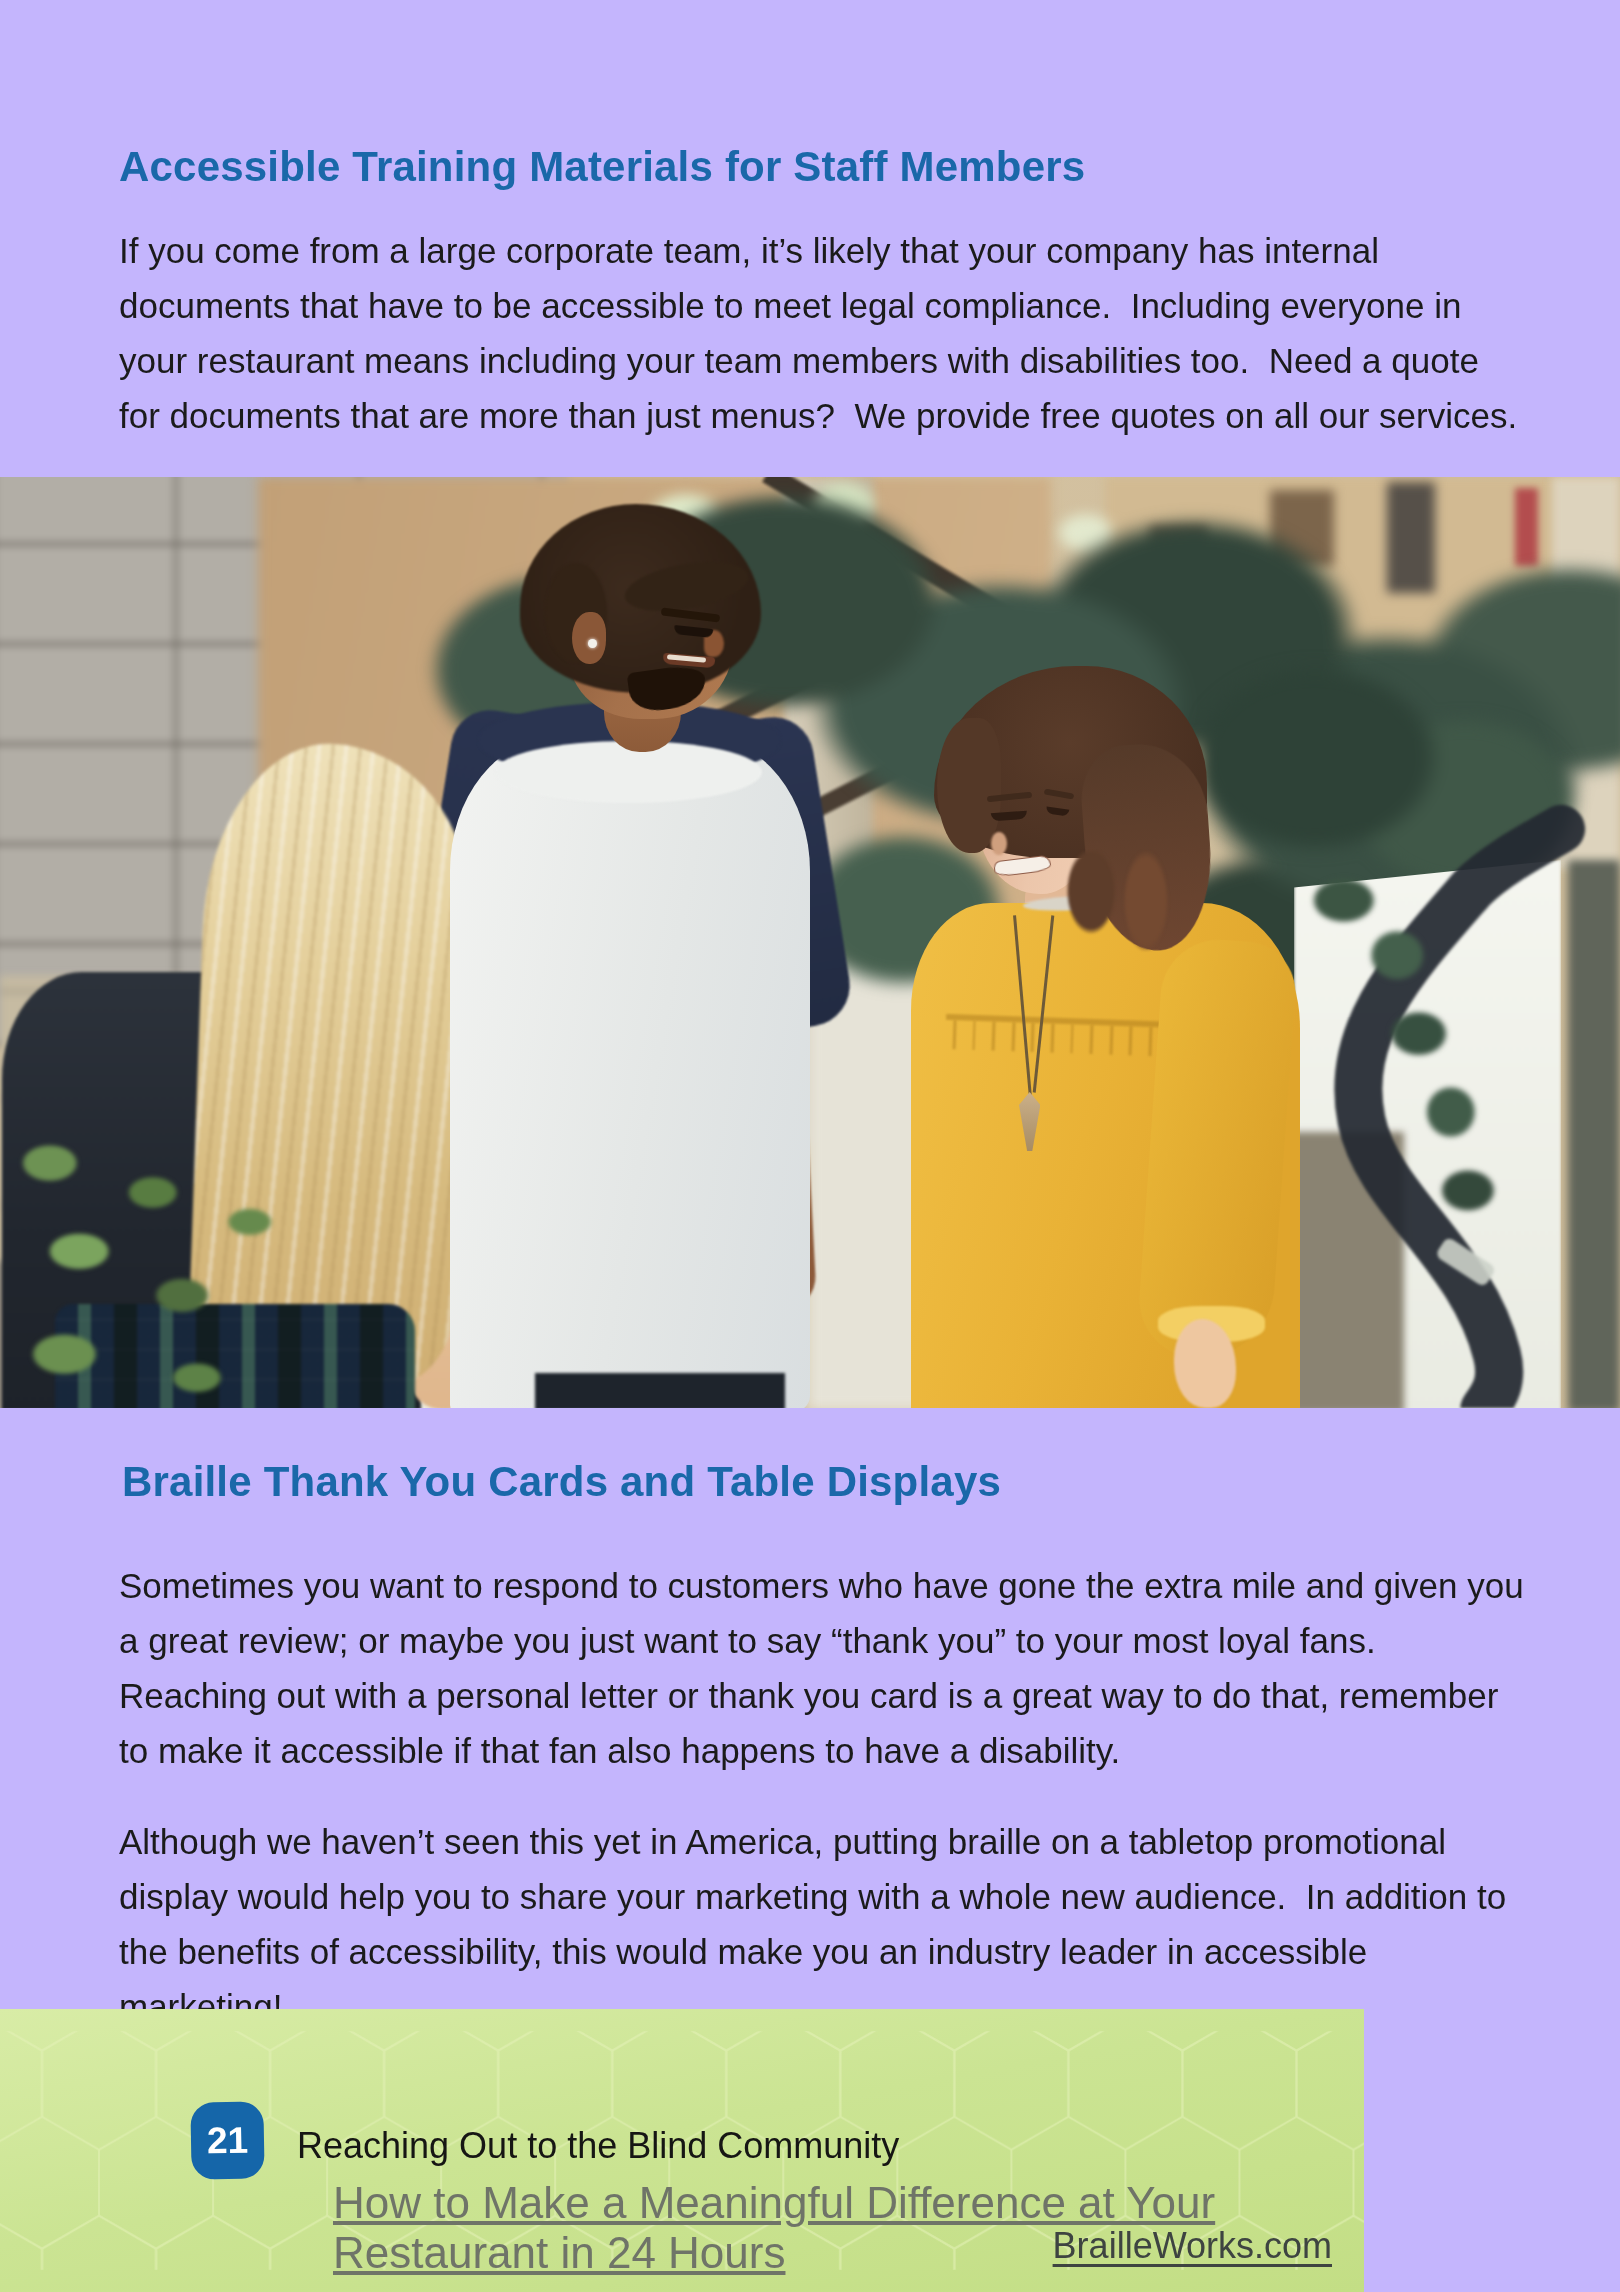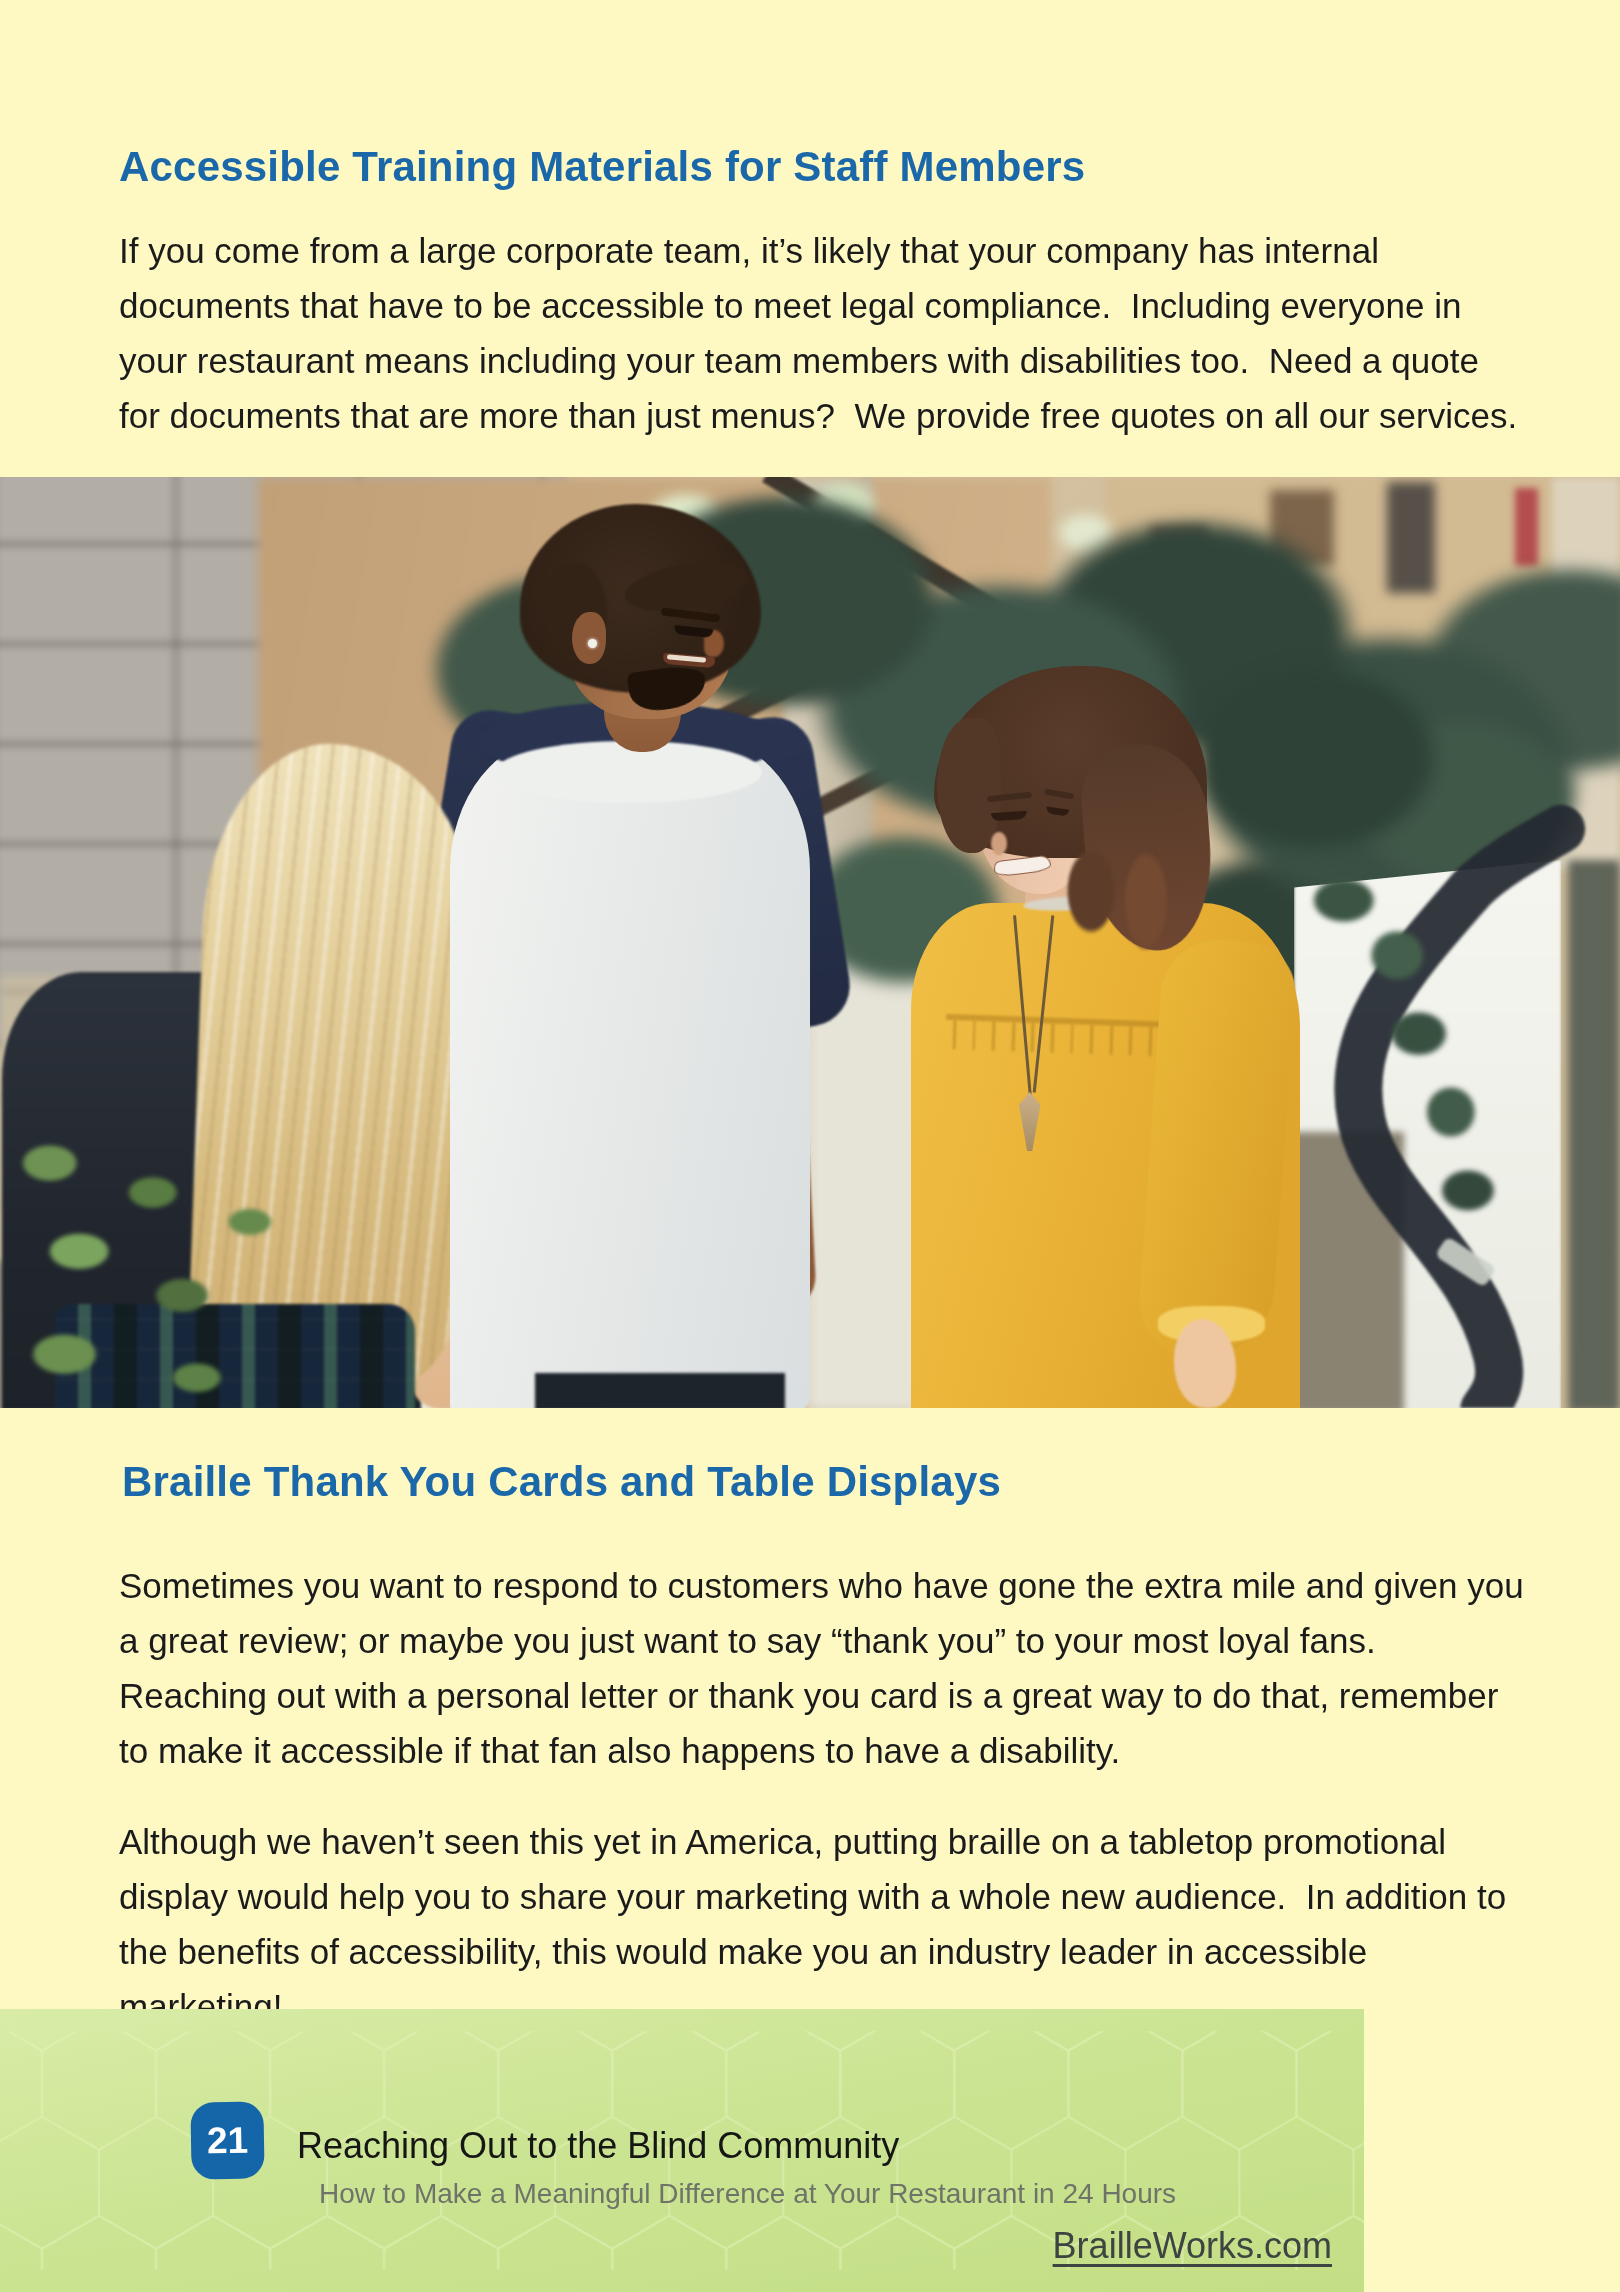--- a/index.html
+++ b/index.html
@@ -1,16 +1,16 @@
 <!DOCTYPE html>
 <html style="font-size:14.3px"><head>
 <meta charset="utf-8">
 <style>
   html,body{margin:0;padding:0;background:#ffffff;}
-  .page{position:relative;width:1620px;height:2293px;background:#fef9c3;overflow:hidden;
+  .page{position:relative;width:1620px;height:2293px;background:#c4b5fd;overflow:hidden;
         font-family:"Liberation Sans", sans-serif;color:#151515;}
 
   
   .h-blue{position:absolute;left:119px;margin:0;font-size:42px;font-weight:bold;color:#1a68a9;letter-spacing:0.2px;}
   #h1{top:143px;}
   #h2{top:1458px;left:122px;}
   .body-p{position:absolute;left:119px;width:1406px;margin:0;font-size:35px;line-height:55px;
           color:#1b1b1b;white-space:pre-wrap;}
   #p1{top:223px;}
   #p2{top:1558px;}
@@ -162,21 +162,21 @@
       radial-gradient(32px 19.6px at 88% 35%, #668a4d 0 60%, rgba(0,0,0,0) 72%);}
 
   
   .footer{position:absolute;left:0;top:2009px;width:1364px;height:283px;
       background:linear-gradient(170deg,#d8eca6 0%,#cbe493 45%,#c3de85 100%);overflow:hidden;}
   .hexpattern{position:absolute;left:0;top:0;width:100%;height:100%;opacity:.6;}
   .badge{position:absolute;left:191px;top:93px;width:73px;height:77px;background:#1566a9;border-radius:23px;
       display:flex;align-items:center;justify-content:center;transform:rotate(-1deg);
       color:#ffffff;font-size:37px;font-weight:bold;}
   .f-title{position:absolute;left:297px;top:116px;font-size:36px;color:#161614;}
-  .f-subtitle{position:absolute;left:319px;top:169px;font-size:28px;color:#6f7468;}
+  .f-subtitle{position:absolute;left:333px;top:169px;font-size:44px;color:#6f7468;text-decoration:underline;}
   .f-link{position:absolute;right:32px;top:216px;font-size:36px;color:#3e4441;text-decoration:underline;
       text-underline-offset:6.2px;cursor:pointer;}
 </style>
 </head>
 <body>
 
 <div class="page">
 
   <h1 id="h1" class="h-blue">Accessible Training Materials for Staff Members</h1>
   <p id="p1" class="body-p">If you come from a large corporate team, it’s likely that your company has internal documents that have to be accessible to meet legal compliance.  Including everyone in your restaurant means including your team members with disabilities too.  Need a quote for documents that are more than just menus?  We provide free quotes on all our services.</p>

